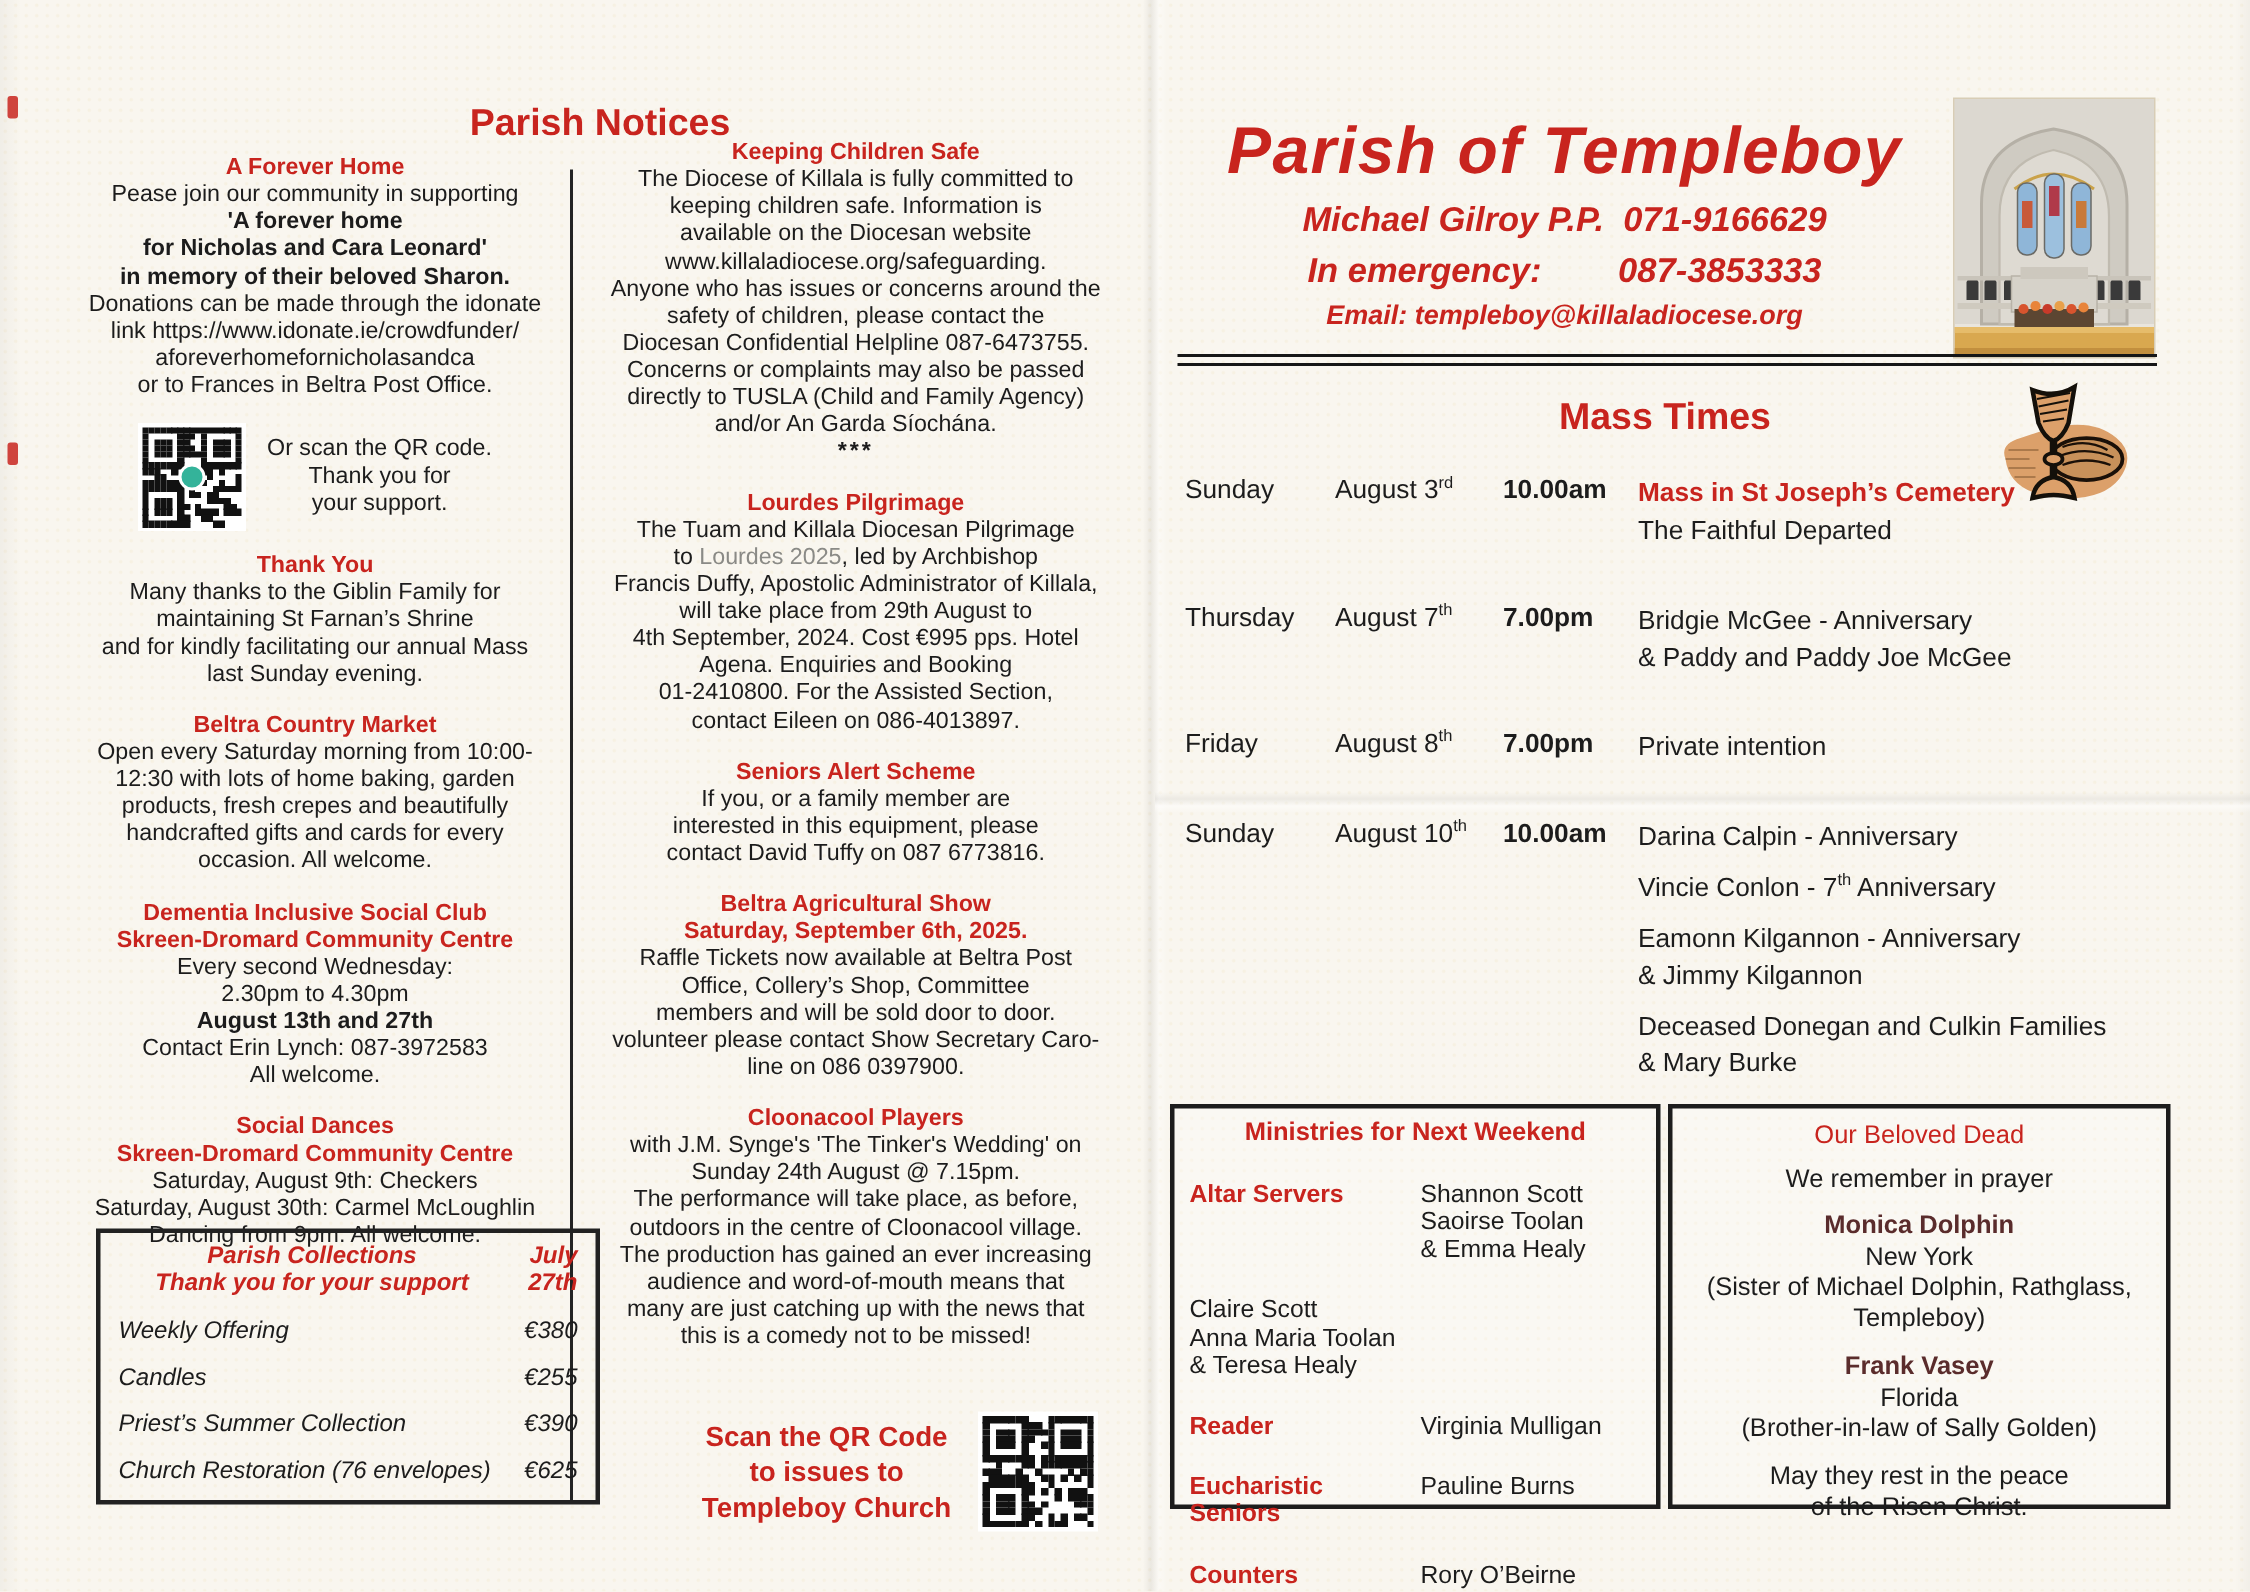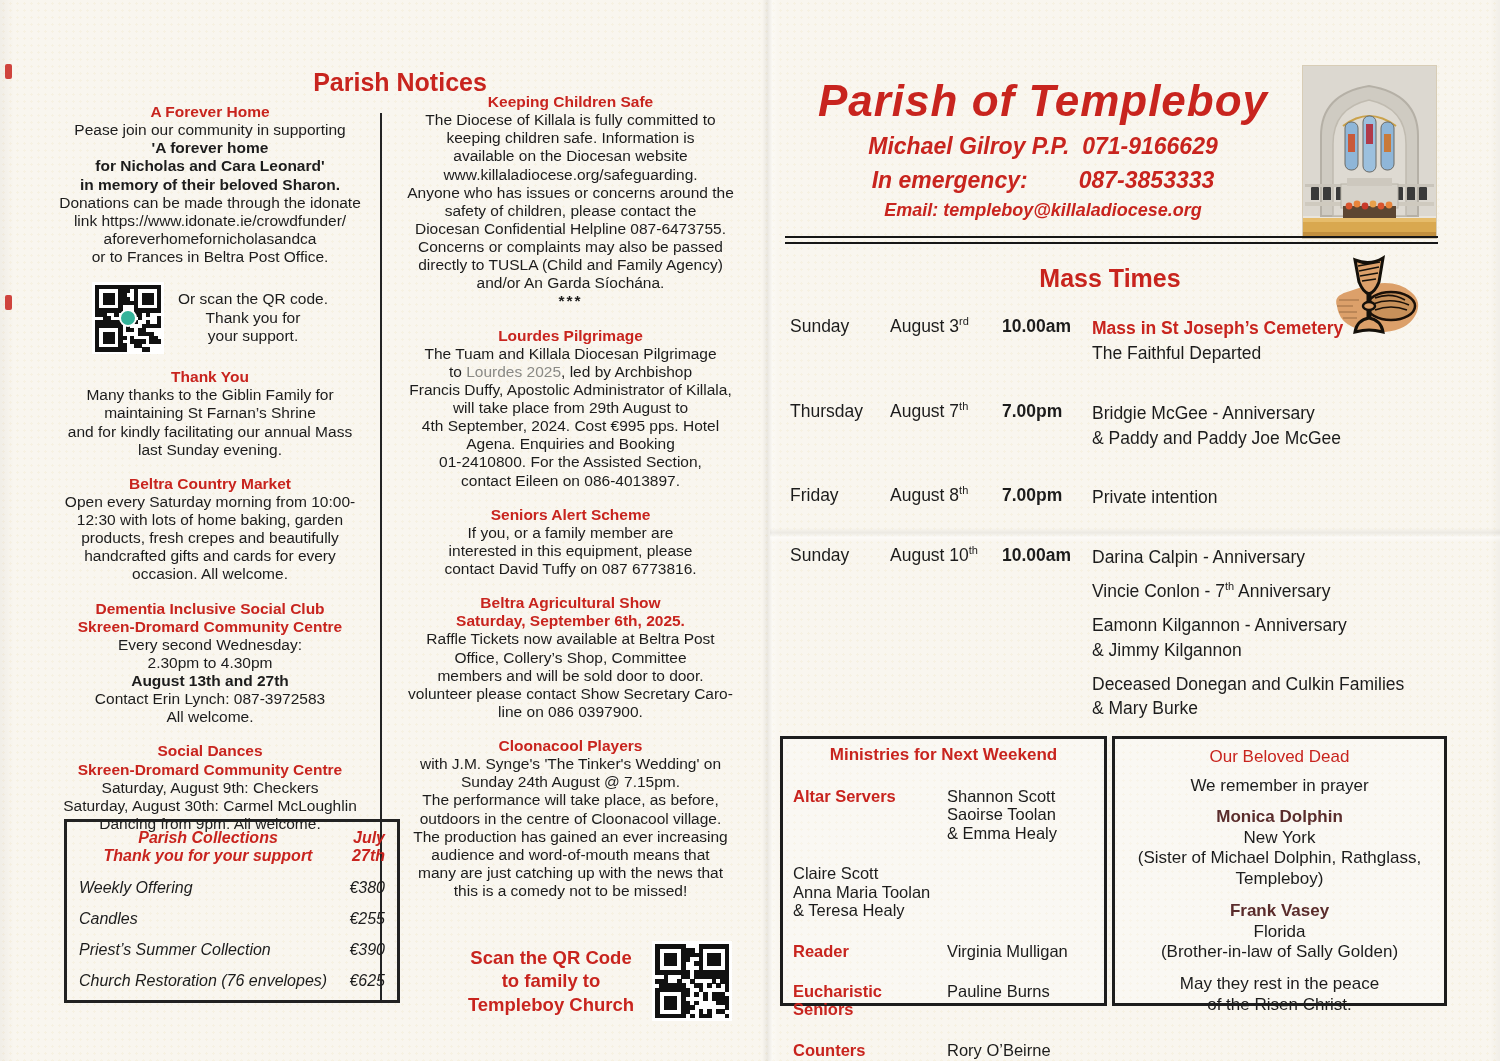--- a/index.html
+++ b/index.html
@@ -412,21 +412,21 @@
       <div class="coll-row">
         <div>Church Restoration (76 envelopes)</div>
         <div>€625</div>
       </div>
     </div>
 </div>
 
 <div id="donate-block">
   <div id="donate-text">
     <div>Scan the QR Code</div>
-    <div>to family to</div>
+    <div>to issues to</div>
     <div>Templeboy Church</div>
   </div>
   <div class="qr" id="qr2" style="width:80px;height:80px;">
       <div class="cell" style="left: 3px; top: 3px; width: 4.75294px; height: 4.75294px;"></div>
       <div class="cell" style="left: 7.35294px; top: 3px; width: 4.75294px; height: 4.75294px;"></div>
       <div class="cell" style="left: 11.7059px; top: 3px; width: 4.75294px; height: 4.75294px;"></div>
       <div class="cell" style="left: 16.0588px; top: 3px; width: 4.75294px; height: 4.75294px;"></div>
       <div class="cell" style="left: 20.4118px; top: 3px; width: 4.75294px; height: 4.75294px;"></div>
       <div class="cell" style="left: 24.7647px; top: 3px; width: 4.75294px; height: 4.75294px;"></div>
       <div class="cell" style="left: 29.1176px; top: 3px; width: 4.75294px; height: 4.75294px;"></div>

